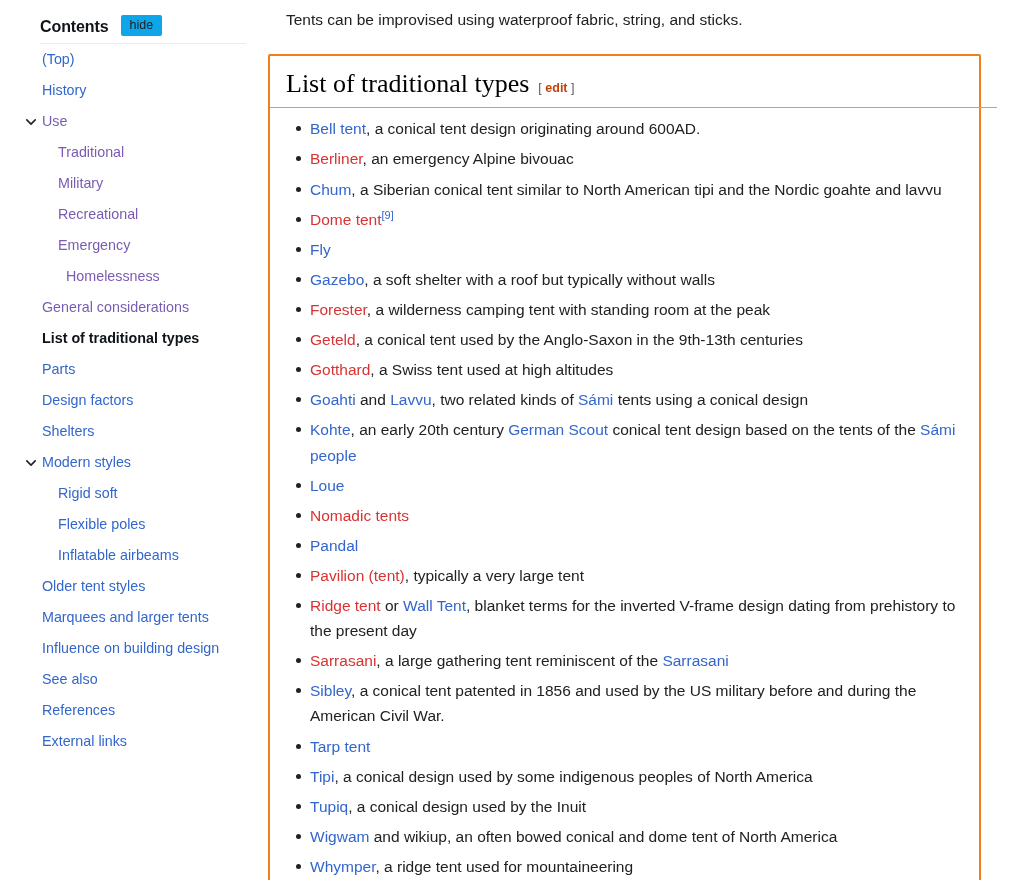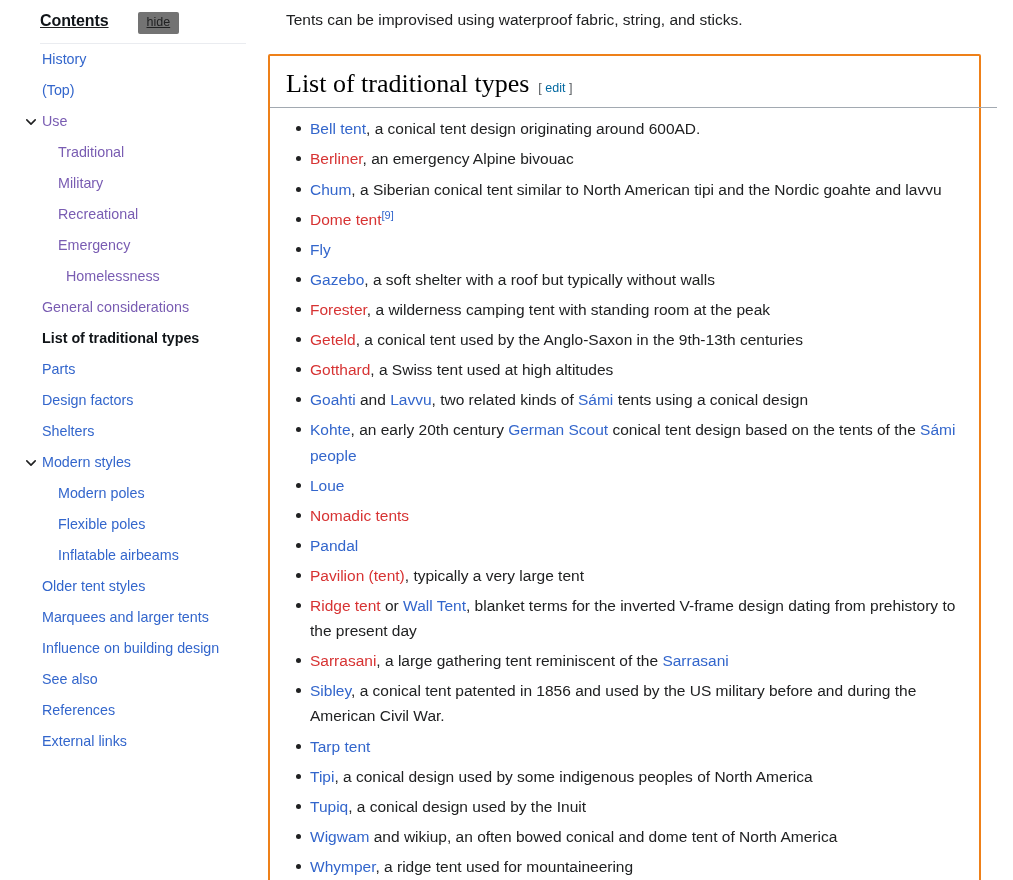--- a/index.html
+++ b/index.html
@@ -26,36 +26,35 @@
 
   
   #toc {
     width: 268px;
     flex: 0 0 268px;
     padding: 0;
     box-sizing: border-box;
   }
   .toc-header {
     display: flex;
-    align-items: flex-start;
-    gap: 29px;
+    align-items: flex-end;
+    gap: 12px;
     padding: 12px 0 0 40px;
     height: 24px;
-    text-decoration: underline;
   }
   .toc-title {
     font-size: 16px;
     font-weight: bold;
     color: #101418;
     letter-spacing: -0.1px;
   }
   .toc-hide-btn {
     font-size: 12.5px;
     color: #202122;
-    background: #737373;
+    background: #0ea5e9;
     border: 1px solid transparent;
     border-radius: 2px;
     padding: 3px 8px 4px;
     line-height: 1;
     cursor: pointer;
     font-family: "Liberation Sans", sans-serif;
   }
   .toc-divider {
     height: 1px;
     background: #eaecf0;
@@ -141,22 +140,23 @@
     color: #000000;
     margin: 0;
     line-height: 1.25;
   }
   .edit-link {
     font-size: 12.5px;
     color: #54595d;
     white-space: nowrap;
   }
   .edit-link a {
-    color: #0369a1;
+    color: #c2410c;
     text-decoration: none;
+    font-weight: bold;
   }
   .heading-rule {
     height: 1px;
     background: #a2a9b1;
     margin: 5px 0 0 0;
     
     width: 727px;
     position: relative;
     left: -14px;
   }
@@ -197,24 +197,24 @@
 <div id="page">
 
   <aside id="toc">
     <div class="toc-header">
       <span class="toc-title">Contents</span>
       <button class="toc-hide-btn">hide</button>
     </div>
     <div class="toc-divider"></div>
     <ul class="toc-list" id="toc-list">
         <li class="toc-item lvl1">
+          <a href="#" class="lnk-blue">(Top)</a>
+        </li>
+        <li class="toc-item lvl1">
           <a href="#" class="lnk-blue">History</a>
-        </li>
-        <li class="toc-item lvl1">
-          <a href="#" class="lnk-blue">(Top)</a>
         </li>
         <li class="toc-item lvl1">
           <span class="toc-chevron">
             <svg width="14" height="14" viewBox="0 0 14 14" aria-hidden="true">
               <path d="M2.8 4.9 L7 9.1 L11.2 4.9" fill="none" stroke="#202122" stroke-width="1.6" stroke-linecap="round" stroke-linejoin="round"></path>
             </svg>
           </span>
           <a href="#" class="lnk-purple">Use</a>
         </li>
         <li class="toc-item lvl2">
@@ -249,21 +249,21 @@
         </li>
         <li class="toc-item lvl1">
           <span class="toc-chevron">
             <svg width="14" height="14" viewBox="0 0 14 14" aria-hidden="true">
               <path d="M2.8 4.9 L7 9.1 L11.2 4.9" fill="none" stroke="#202122" stroke-width="1.6" stroke-linecap="round" stroke-linejoin="round"></path>
             </svg>
           </span>
           <a href="#" class="lnk-blue">Modern styles</a>
         </li>
         <li class="toc-item lvl2">
-          <a href="#" class="lnk-blue">Modern poles</a>
+          <a href="#" class="lnk-blue">Rigid soft</a>
         </li>
         <li class="toc-item lvl2">
           <a href="#" class="lnk-blue">Flexible poles</a>
         </li>
         <li class="toc-item lvl2">
           <a href="#" class="lnk-blue">Inflatable airbeams</a>
         </li>
         <li class="toc-item lvl1">
           <a href="#" class="lnk-blue">Older tent styles</a>
         </li>

